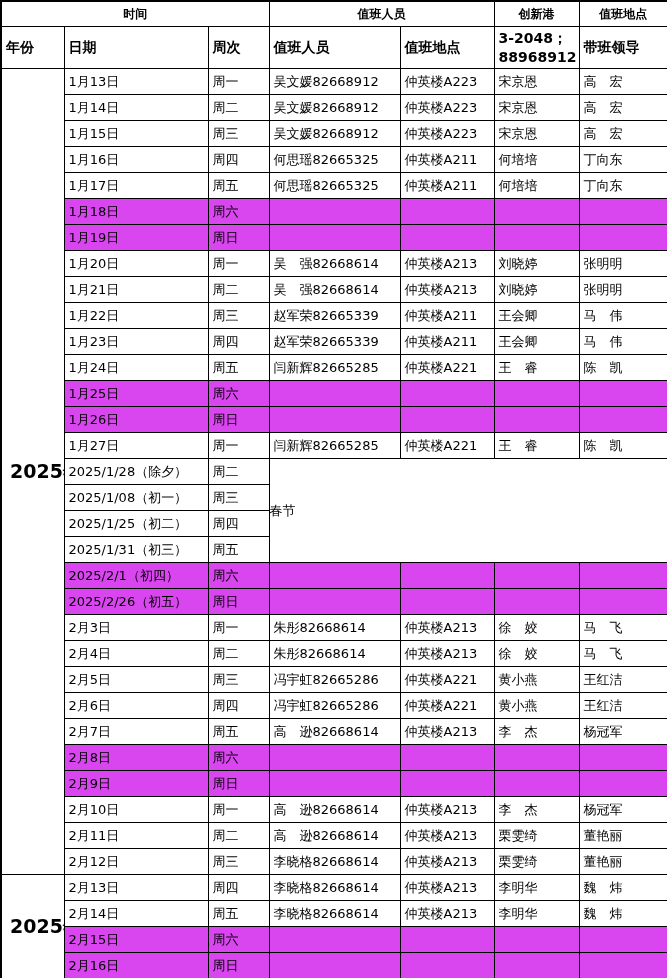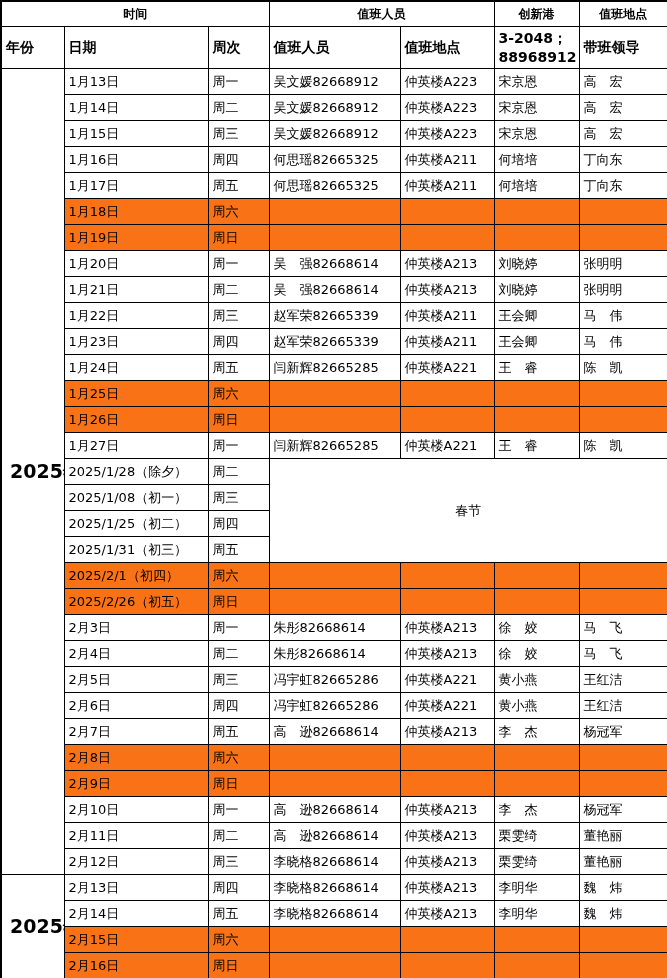--- a/index.html
+++ b/index.html
@@ -3,23 +3,23 @@
 <meta charset="utf-8">
 <style>
   html,body{margin:0;padding:0;background:#fff;}
   body{width:667px;font-family:"DejaVu Sans","Liberation Sans",sans-serif;color:#000;}
   table{border-collapse:collapse;table-layout:fixed;width:667px;border:2px solid #000;}
   th,td{border:1px solid #000;overflow:hidden;white-space:nowrap;padding:0 0 0 4px;font-weight:normal;vertical-align:middle;}
   thead tr.h1 th{height:24px;text-align:center;font-weight:bold;font-size:12px;padding:0;margin-left:48px;}
   thead tr.h2 th{height:41px;text-align:left;font-weight:bold;font-size:14px;}
   tbody td{height:25px;font-size:13px;text-align:left;}
   .phone-cell{white-space:pre-line;line-height:1.35;}
-  .weekend{background:#f97316;}
+  .weekend{background:#d946ef;}
   .year-cell{text-align:center;font-weight:bold;font-size:19px;padding:8px;}
-  .spring-cell{text-align:center;font-size:13px;padding:0;}
+  .spring-cell{font-size:13px;padding:0;}
 </style>
 </head>
 <body>
 
 <table>
   <colgroup>
     <col style="width:63px">
       <col style="width:144px">
       <col style="width:61px">
     <col style="width:131px">

